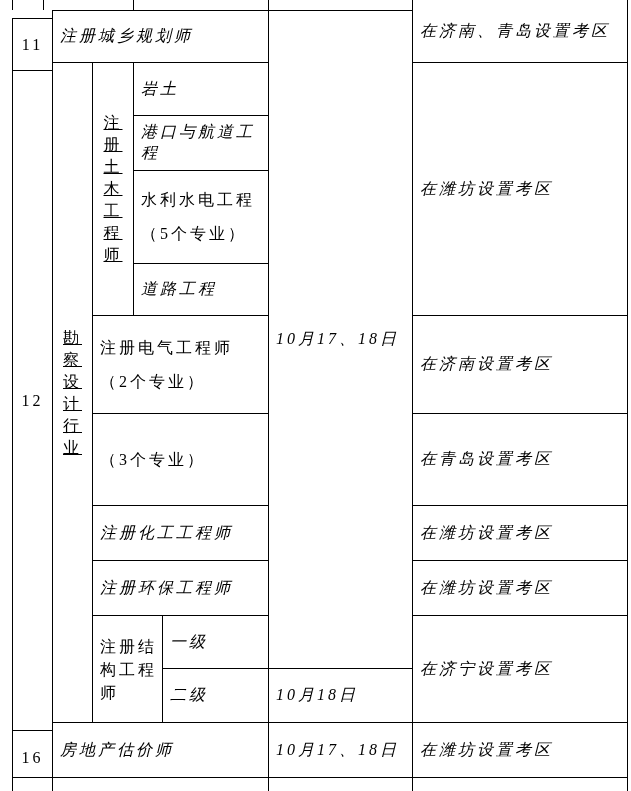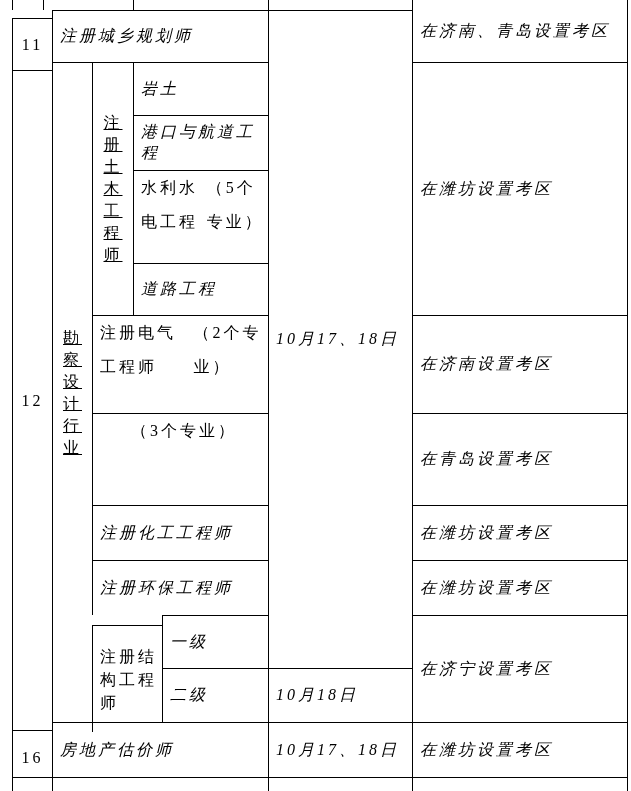--- a/index.html
+++ b/index.html
@@ -11,25 +11,25 @@
   }
   
   .c{
     position:absolute;box-sizing:border-box;
     border-left:1px solid #000;border-top:1px solid #000;
     display:flex;align-items:center;overflow:hidden;
   }
   .nt{border-top:none;}          
   .pad{padding-left:7px;font-style:italic;}        
   .ctr{justify-content:center;margin-top:8px;}  
-  .two{flex-direction:row;align-items:flex-start;justify-content:center;
+  .two{flex-direction:column;align-items:flex-start;justify-content:center;
        padding-left:7px;line-height:34px;}
   .vert{justify-content:center;} 
   .vert>span{display:block;width:20px;line-height:22px;word-break:break-all;text-align:center;text-decoration:underline;}
-  .wrap3{justify-content:flex-start;padding-left:7px;margin-top:10px;}
+  .wrap3{justify-content:flex-start;padding-left:7px;}
   .wrap3>span{display:block;width:64px;line-height:23px;word-break:break-all;}
   .redge{position:absolute;left:627px;top:0;width:1px;height:791px;background:#000;}
 </style>
 </head>
 <body>
 
 <div class="c nt" style="left:12px;top:0;width:31px;height:10px"></div>
 <div class="c nt" style="left:43px;top:0;width:90px;height:10px"></div>
 <div class="c nt" style="left:133px;top:0;width:135px;height:10px"></div>
 <div class="c nt" style="left:268px;top:0;width:144px;height:10px"></div>

